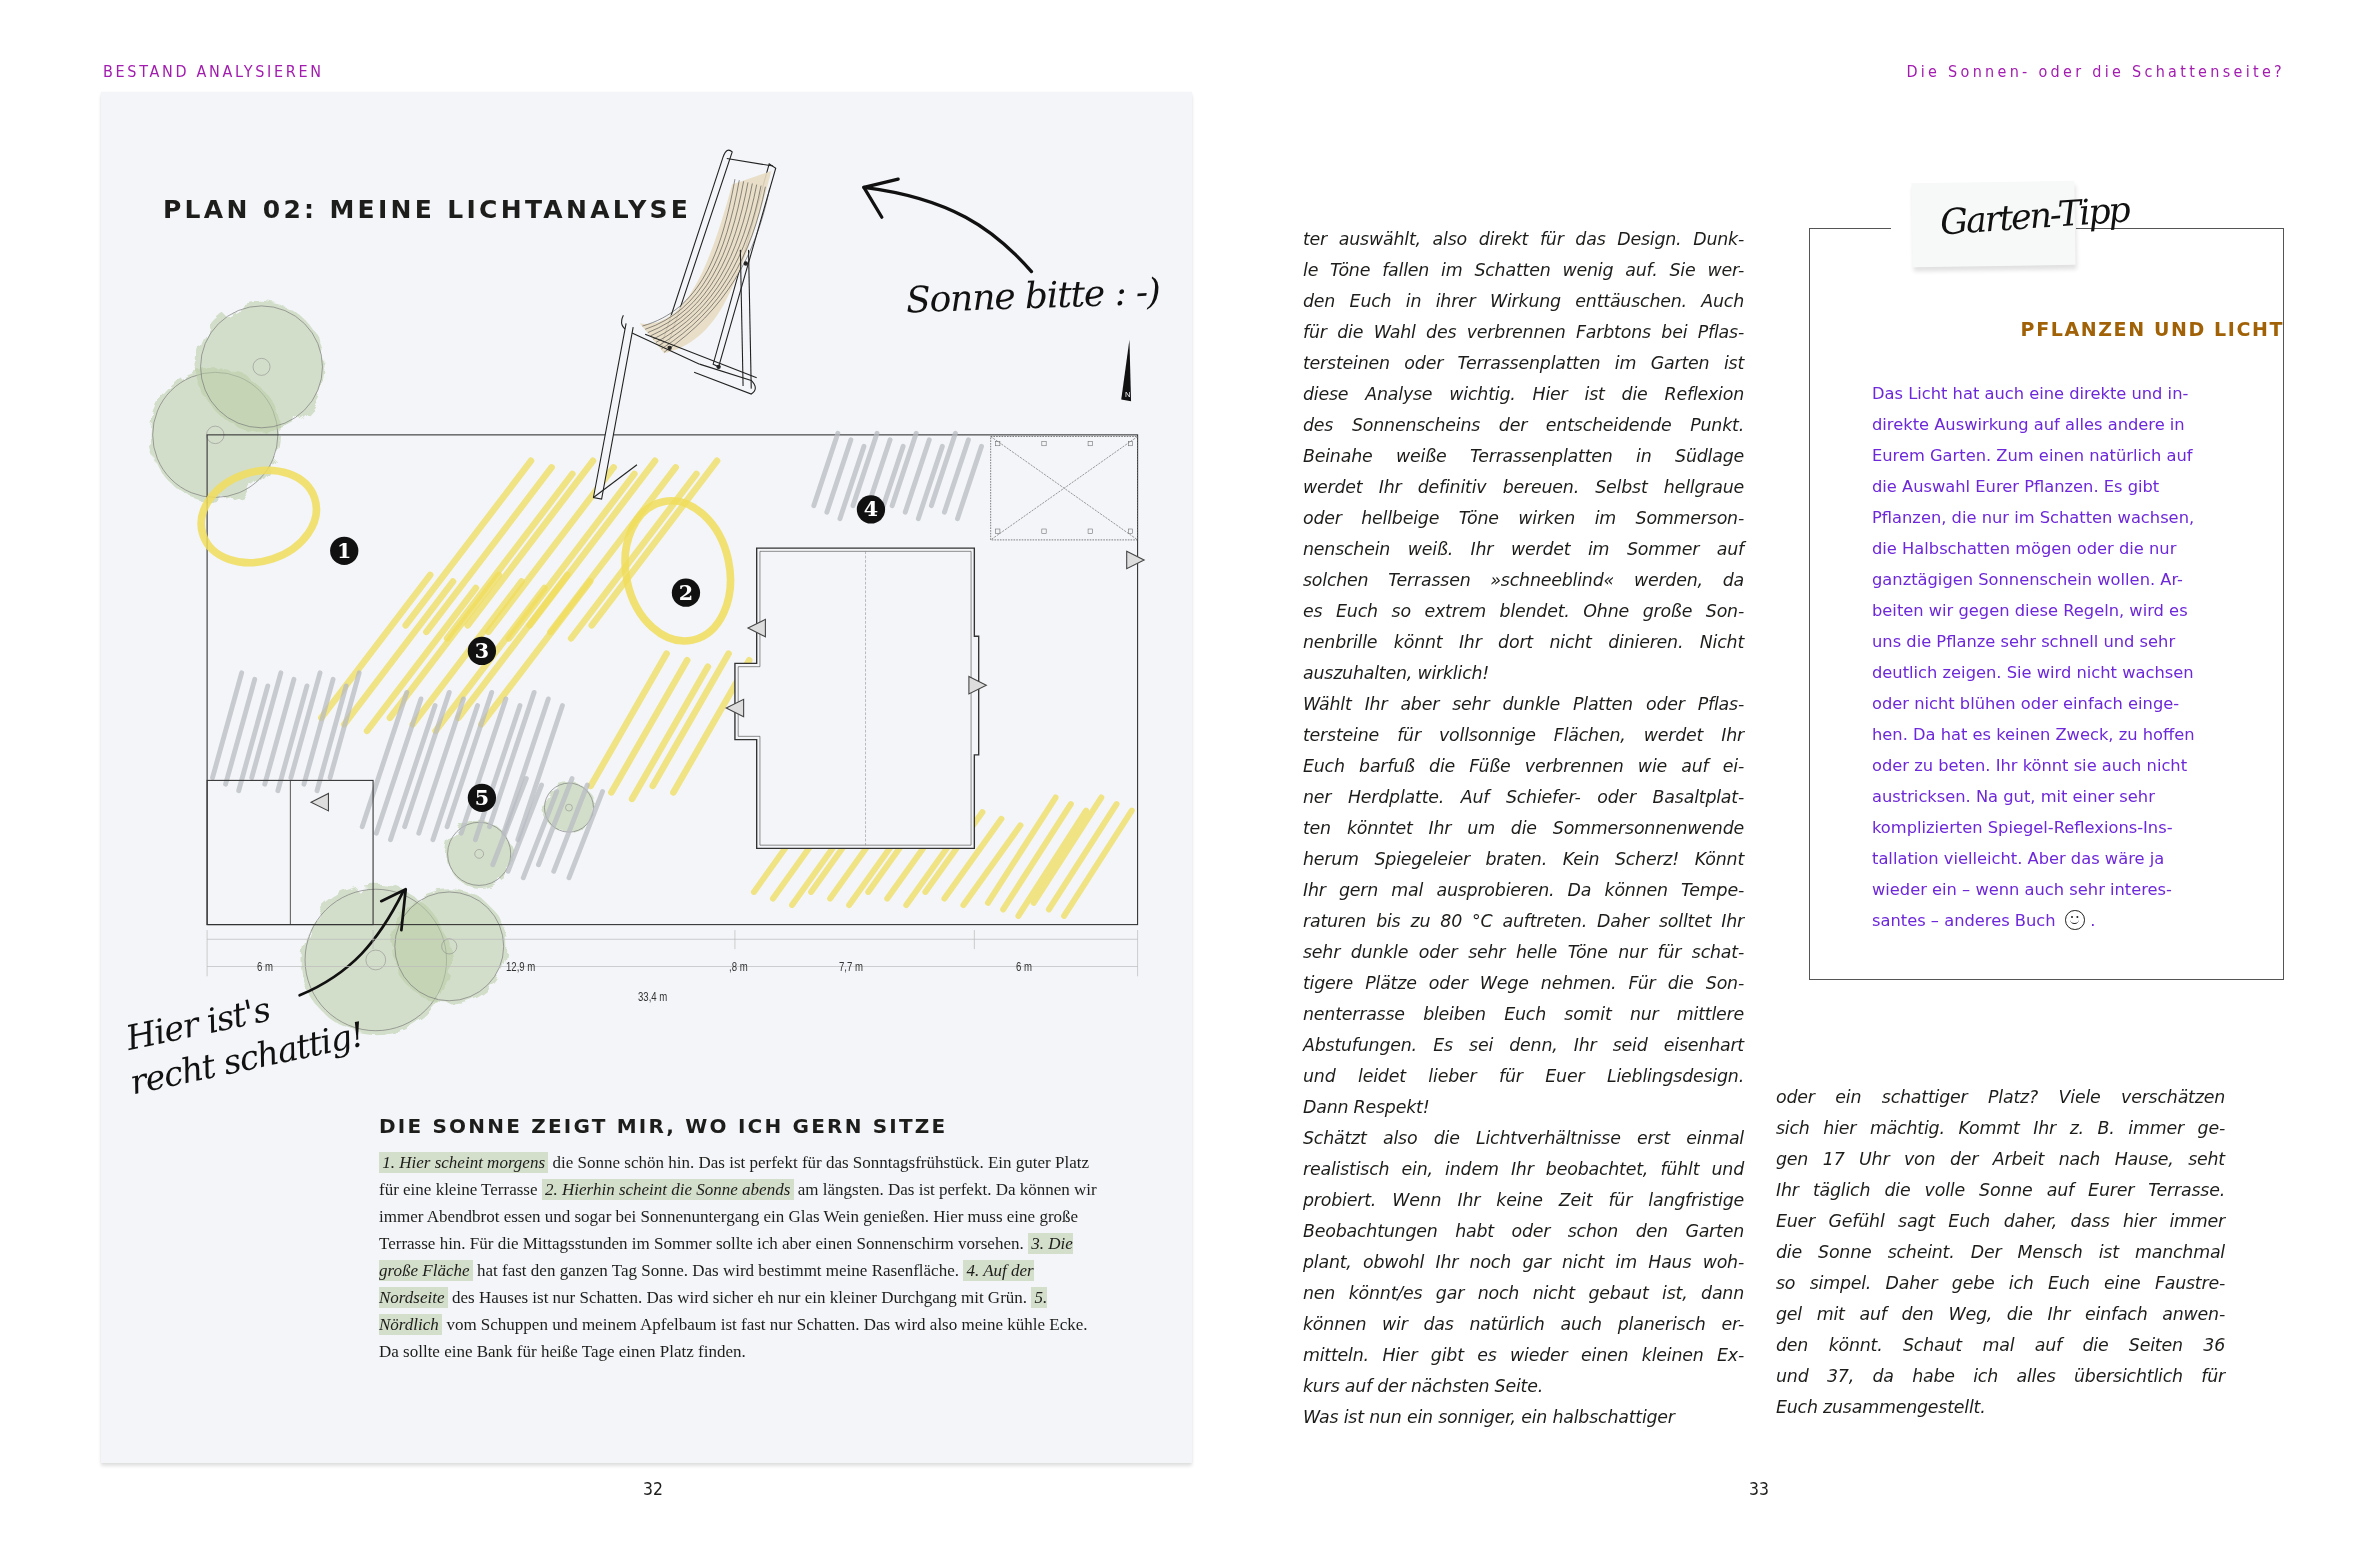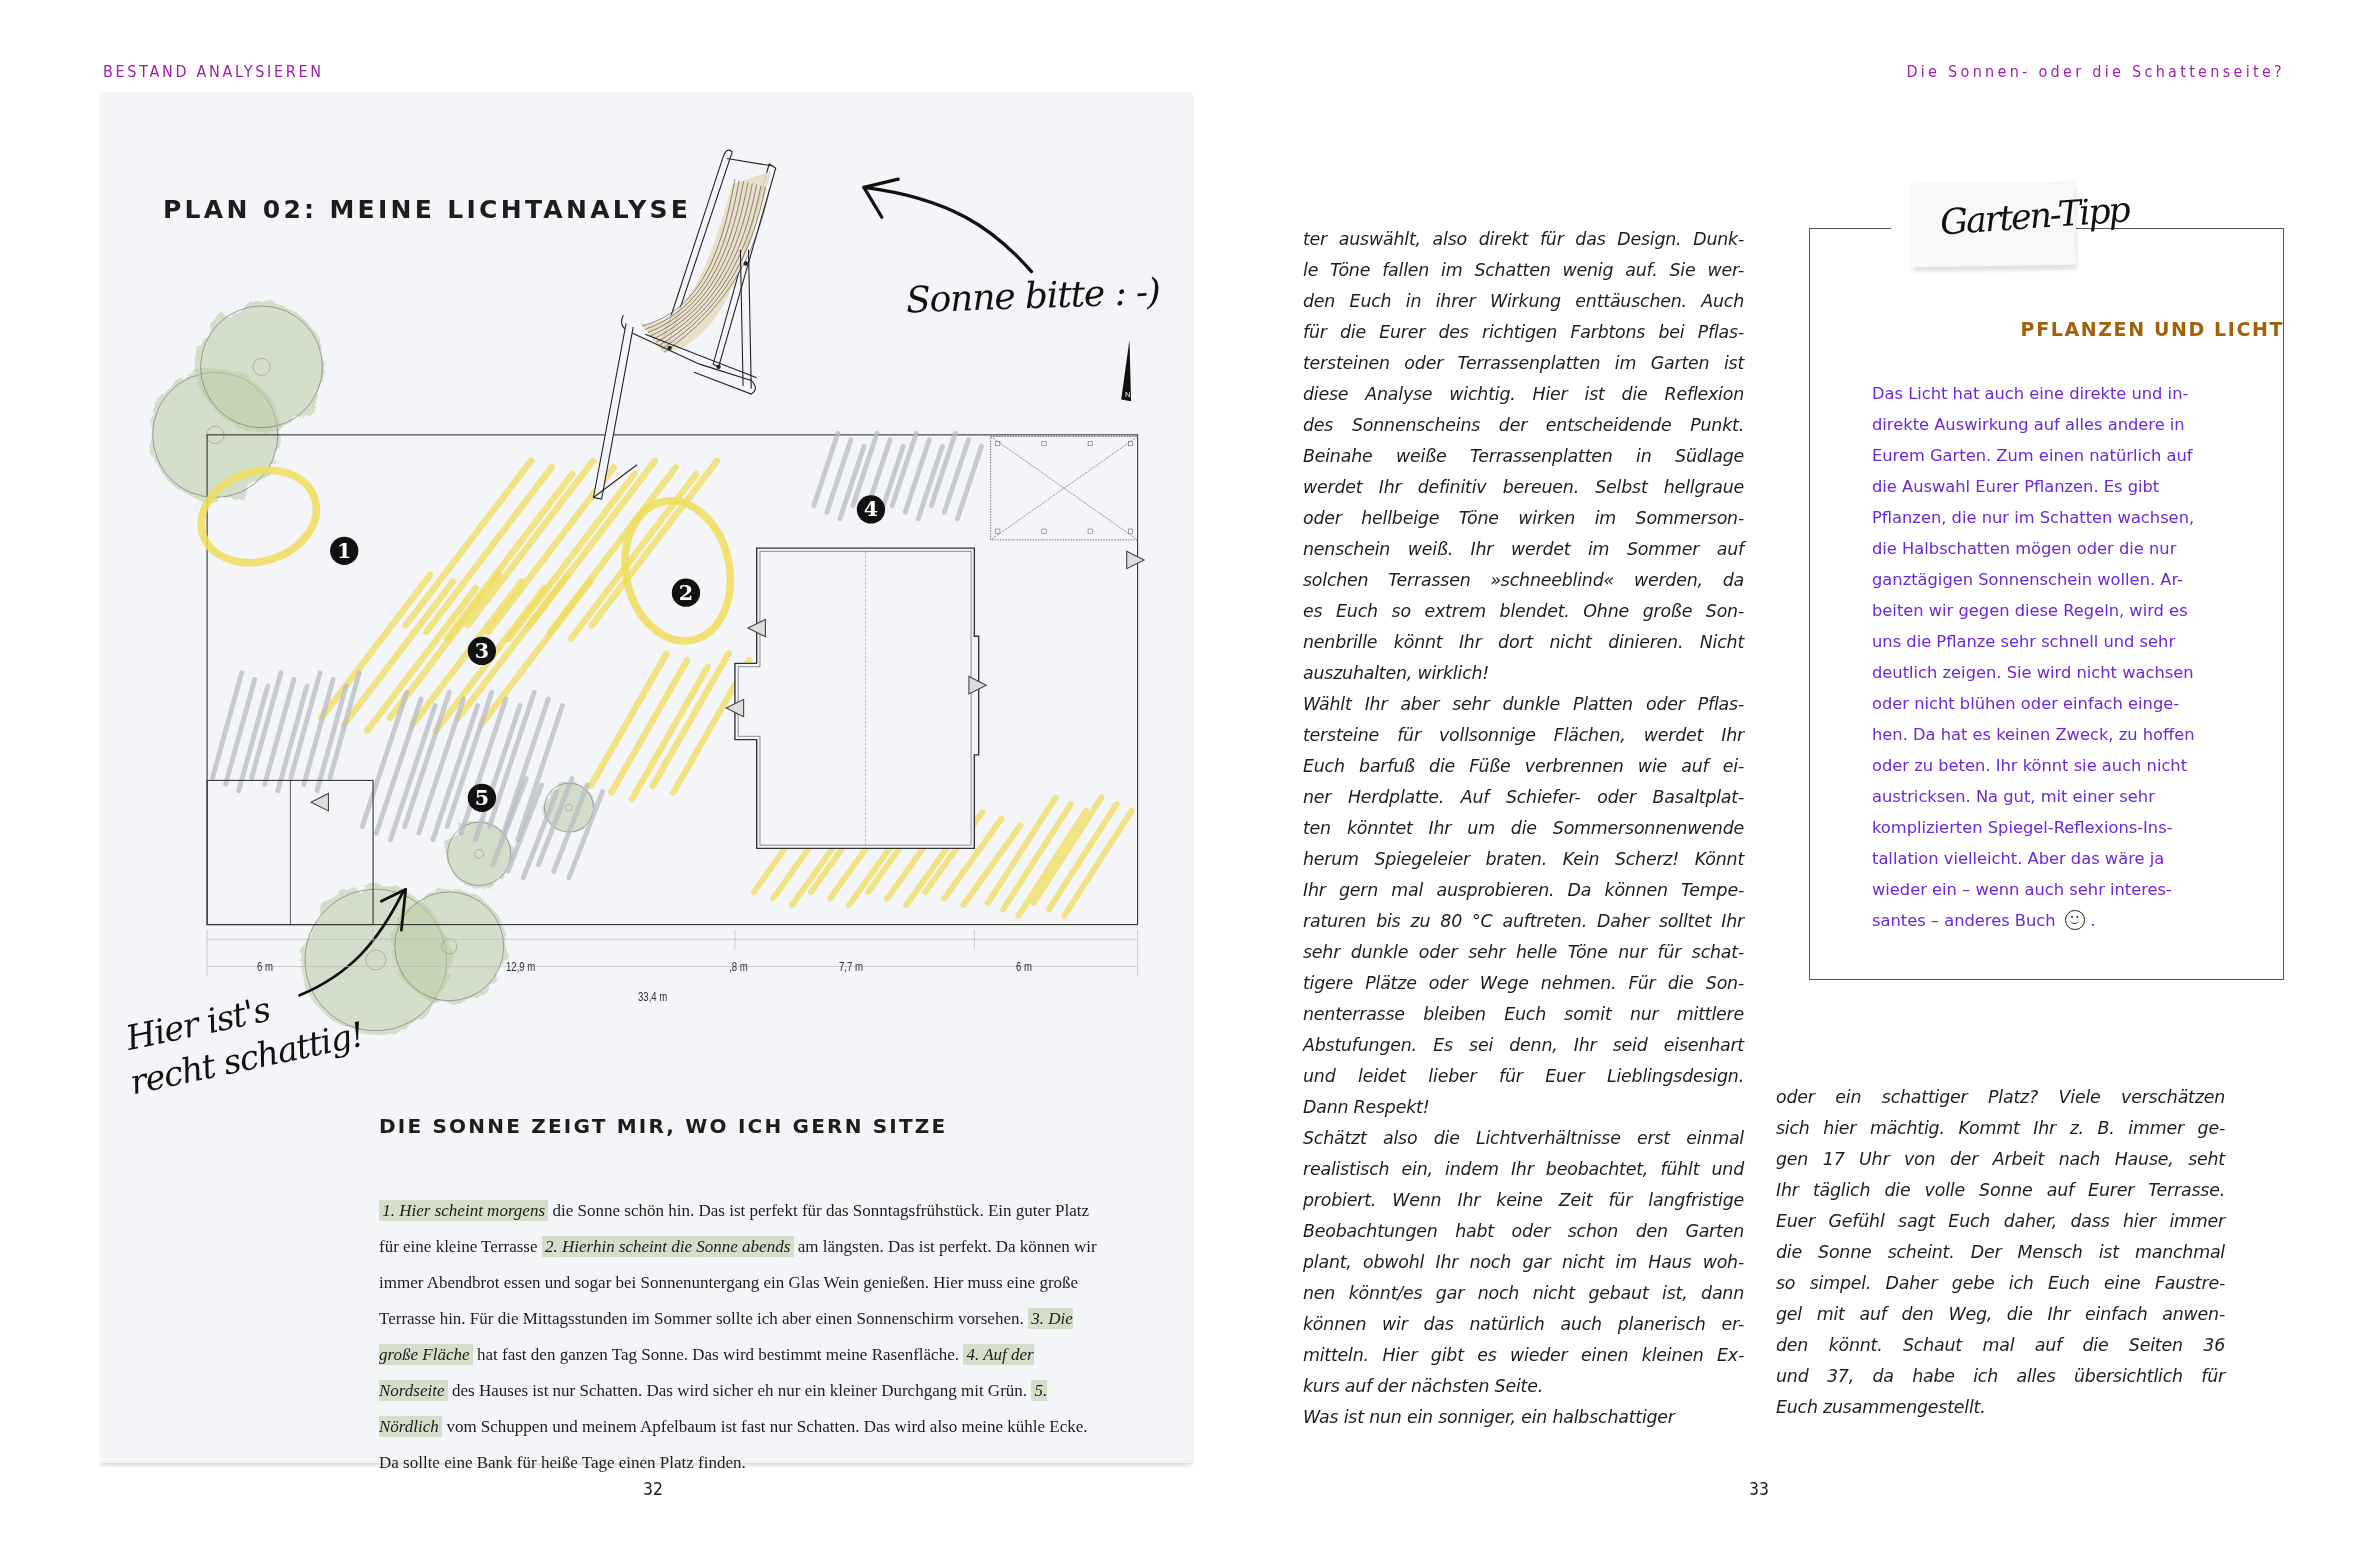--- a/index.html
+++ b/index.html
@@ -17,21 +17,21 @@
 
   .hand { position: absolute; font-family: "DejaVu Serif", serif; font-style: italic; color: #111; }
   #note-sun { left: 906px; top: 275px; font-size: 36px; transform: rotate(-2deg); letter-spacing: -1.1px; }
   #note-shade { left: 122px; top: 1017px; font-size: 34px; line-height: 44px; transform: rotate(-12deg); transform-origin: left top; letter-spacing: -1.1px; }
   #note-shade span { display: block; }
   #note-shade .l2 { margin-left: -5.4px; }
 
   .dim-label { position: absolute; font-family: "Liberation Sans", sans-serif; font-size: 12px; color: #333; transform: scaleX(0.8); transform-origin: left; }
 
   #legend-heading { position: absolute; left: 379px; top: 1114px; font-family: "DejaVu Sans", sans-serif; font-weight: bold; font-size: 20px; letter-spacing: 2.2px; color: #1d1d1b; }
-  #legend-text { position: absolute; left: 379px; top: 1149px; width: 724px; font-family: "Liberation Serif", serif; font-size: 17px; line-height: 36px; color: #1d1d1b; margin-top: 44px; }
+  #legend-text { position: absolute; left: 379px; top: 1149px; width: 724px; font-family: "Liberation Serif", serif; font-size: 17px; line-height: 27px; color: #1d1d1b; }
   .hl { background: #d4dfcb; font-style: italic; padding: 1.1px 3.3px; }
 
   
   .page-num { position: absolute; top: 1479px; font-family: "DejaVu Sans Condensed", "DejaVu Sans", sans-serif; font-size: 17.4px; color: #1d1d1b; }
   #page-left { left: 612px; margin-left: 31px; }
   #page-right { left: 1749px; }
 
   
   .col { position: absolute; font-family: "DejaVu Sans", sans-serif; font-size: 17.4px; line-height: 31px; color: #1d1d1b; text-align: justify; font-style: italic; }
   #col-mid { left: 1303px; top: 224px; width: 441px; letter-spacing: -0.2px; }
@@ -297,21 +297,21 @@
   <span class="hl">1. Hier scheint morgens</span><span> die Sonne schön hin. Das ist perfekt für das Sonntagsfrühstück. Ein guter Platz für eine kleine Terrasse </span><span class="hl">2. Hierhin scheint die Sonne abends</span><span> am längsten. Das ist perfekt. Da können wir immer Abendbrot essen und sogar bei Sonnenuntergang ein Glas Wein genießen. Hier muss eine große Terrasse hin. Für die Mittagsstunden im Sommer sollte ich aber einen Sonnenschirm vorsehen. </span><span class="hl">3. Die große Fläche</span><span> hat fast den ganzen Tag Sonne. Das wird bestimmt meine Rasenfläche. </span><span class="hl">4. Auf der Nordseite</span><span> des Hauses ist nur Schatten. Das wird sicher eh nur ein kleiner Durchgang mit Grün. </span><span class="hl">5. Nördlich</span><span> vom Schuppen und meinem Apfelbaum ist fast nur Schatten. Das wird also meine kühle Ecke. Da sollte eine Bank für heiße Tage einen Platz finden.</span>
 </div>
 
 <div id="page-left" class="page-num">32</div>
 <div id="page-right" class="page-num">33</div>
 
 <div id="col-mid" class="col">
     <span class="line">ter auswählt, also direkt für das Design. Dunk-</span>
     <span class="line">le Töne fallen im Schatten wenig auf. Sie wer-</span>
     <span class="line">den Euch in ihrer Wirkung enttäuschen. Auch</span>
-    <span class="line">für die Eurer des richtigen Farbtons bei Pflas-</span>
+    <span class="line">für die Wahl des verbrennen Farbtons bei Pflas-</span>
     <span class="line">tersteinen oder Terrassenplatten im Garten ist</span>
     <span class="line">diese Analyse wichtig. Hier ist die Reflexion</span>
     <span class="line">des Sonnenscheins der entscheidende Punkt.</span>
     <span class="line">Beinahe weiße Terrassenplatten in Südlage</span>
     <span class="line">werdet Ihr definitiv bereuen. Selbst hellgraue</span>
     <span class="line">oder hellbeige Töne wirken im Sommerson-</span>
     <span class="line">nenschein weiß. Ihr werdet im Sommer auf</span>
     <span class="line">solchen Terrassen »schneeblind« werden, da</span>
     <span class="line">es Euch so extrem blendet. Ohne große Son-</span>
     <span class="line">nenbrille könnt Ihr dort nicht dinieren. Nicht</span>

